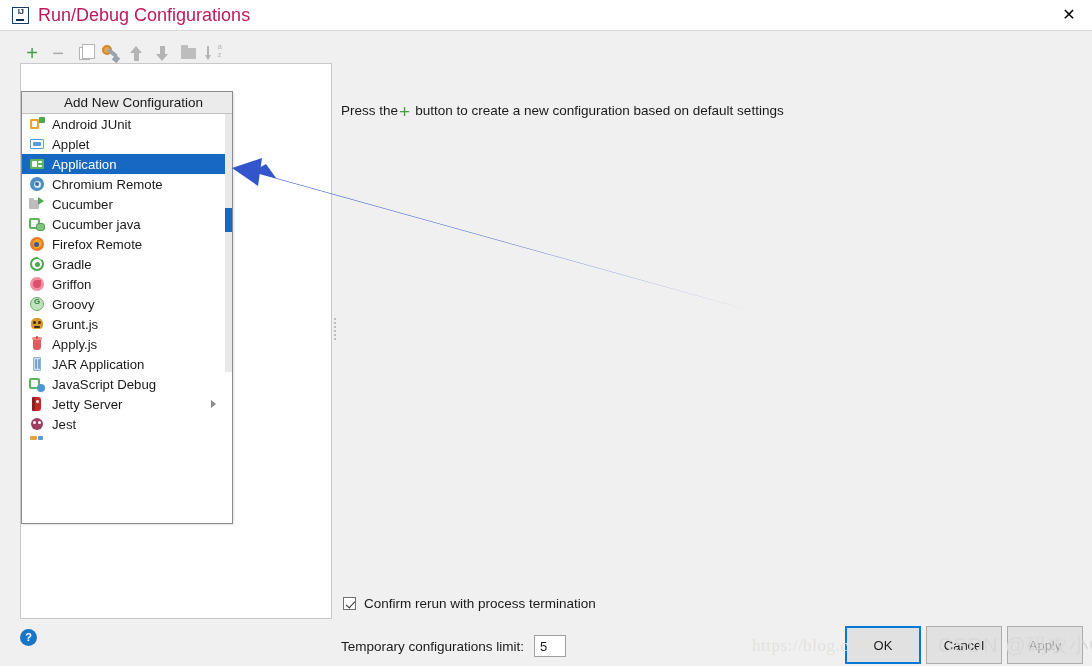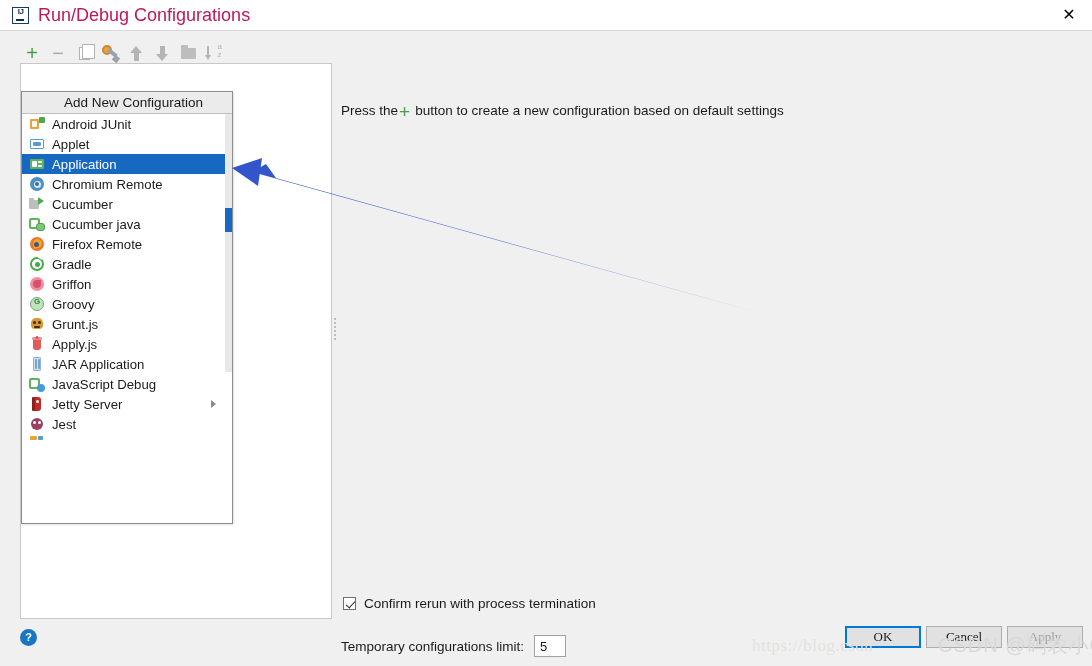--- a/index.html
+++ b/index.html
@@ -302,24 +302,24 @@
   }
 
   
   .actions {
     position: absolute;
     left: 845px; top: 595px;
     display: flex;
     gap: 5px;
   }
   .btn {
-    width: 76px; height: 22px;
+    width: 76px; height: 38px;
     background: #e1e1e1;
     border: 1px solid #adadad;
-    font-family: Liberation Serif, serif;
+    font-family: Liberation Sans, sans-serif;
     font-size: 13px;
     color: #1a1a1a;
     display: flex; align-items: center; justify-content: center;
     white-space: nowrap;
     text-align: right;
   }
   .btn.primary {
     border: 2px solid #0078d7;
     background: #e1e1e1;
   }

